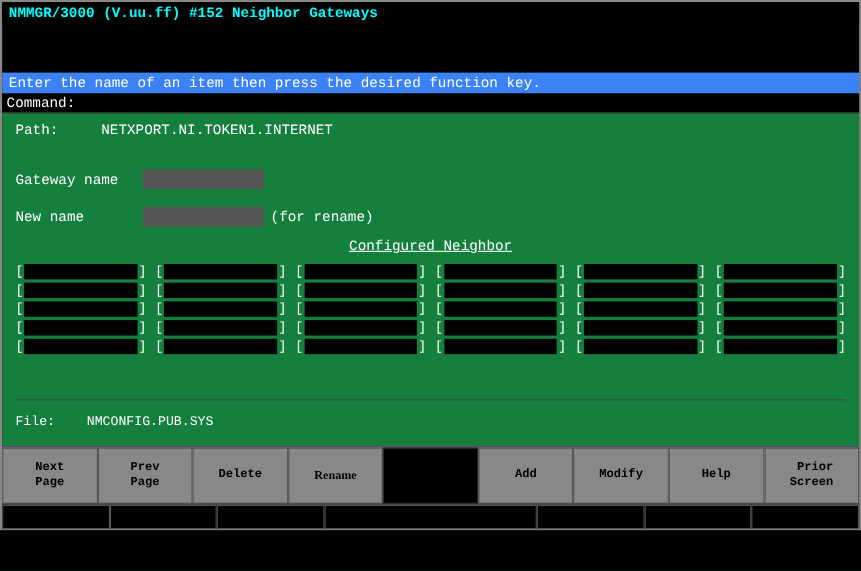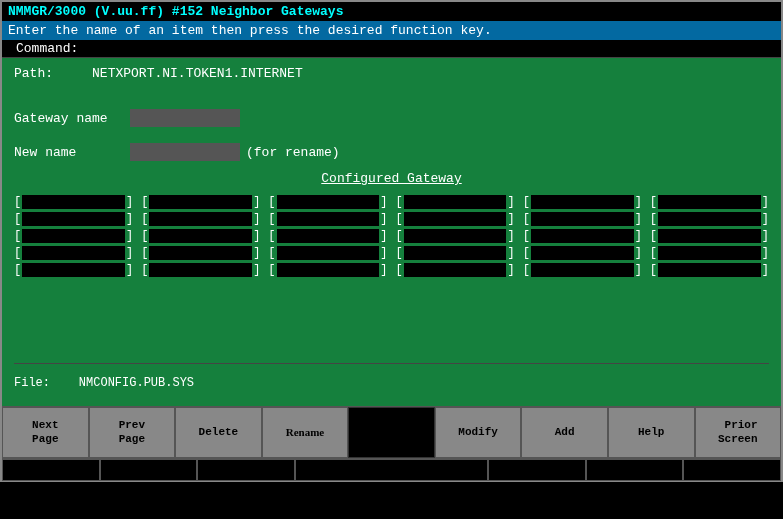--- a/index.html
+++ b/index.html
@@ -24,29 +24,30 @@
     .title-bar {
       background: #000;
       color: #00ffff;
       padding: 2px 6px;
       font-size: 13px;
       font-weight: bold;
       white-space: nowrap;
     }
     
     .info-bar {
-      background: #0369a1;
+      background: #3b82f6;
       color: #fff;
       padding: 2px 6px;
       font-size: 13px;
+      margin-top: 45px;
     }
     .command-line {
       background: #000;
       color: #fff;
-      padding: 1px 14px;
+      padding: 1px 4px;
       font-size: 13px;
       border-bottom: 1px solid #444;
     }
     
     .main-content {
       background: #15803d;
       color: #fff;
       flex: 1;
       padding: 8px 12px 4px 12px;
       display: flex;
@@ -219,21 +220,21 @@
         <span class="field-label">Gateway name</span>
         <input class="field-input" type="text" value="" style="">
       </div>
       <div class="field-row">
         <span class="field-label">New name</span>
         <input class="field-input" type="text" value="" style="">
         <span class="field-note">(for rename)</span>
       </div>
     </div>
 
-    <div class="section-title">Configured Gateway</div>
+    <div class="section-title">Configured Neighbor</div>
 
     <div class="gateway-grid" id="gateway-grid">
     <div class="gateway-col">
           <div class="gateway-cell">
             <span class="bracket-left">[</span>
             <span class="cell-inner">&nbsp;&nbsp;&nbsp;&nbsp;&nbsp;&nbsp;&nbsp;&nbsp;&nbsp;</span>
             <span class="bracket-right">]</span>
           </div>
           <div class="gateway-cell">
             <span class="bracket-left">[</span>
@@ -402,22 +403,22 @@
   </div>
 
   <div class="fkey-bar" id="fkey-bar">
   <button class="fkey-btn" style="white-space: pre;">Next
 Page</button>
       <button class="fkey-btn" style="white-space: pre;">Prev
 Page</button>
       <button class="fkey-btn" style="white-space: pre;">Delete</button>
       <button class="fkey-btn" style="white-space: pre; font-family: Liberation Serif, serif;">Rename</button>
       <button class="fkey-btn empty"></button>
+      <button class="fkey-btn" style="white-space: pre;">Add</button>
       <button class="fkey-btn" style="white-space: pre;">Modify</button>
-      <button class="fkey-btn" style="white-space: pre;">Add</button>
       <button class="fkey-btn" style="white-space: pre;">Help</button>
       <button class="fkey-btn" style="white-space: pre; text-align: right;">Prior
 Screen</button>
     </div>
 
   <div class="status-bar">
     <div class="status-cell"></div>
     <div class="status-cell"></div>
     <div class="status-cell"></div>
     <div class="status-cell center"></div>

